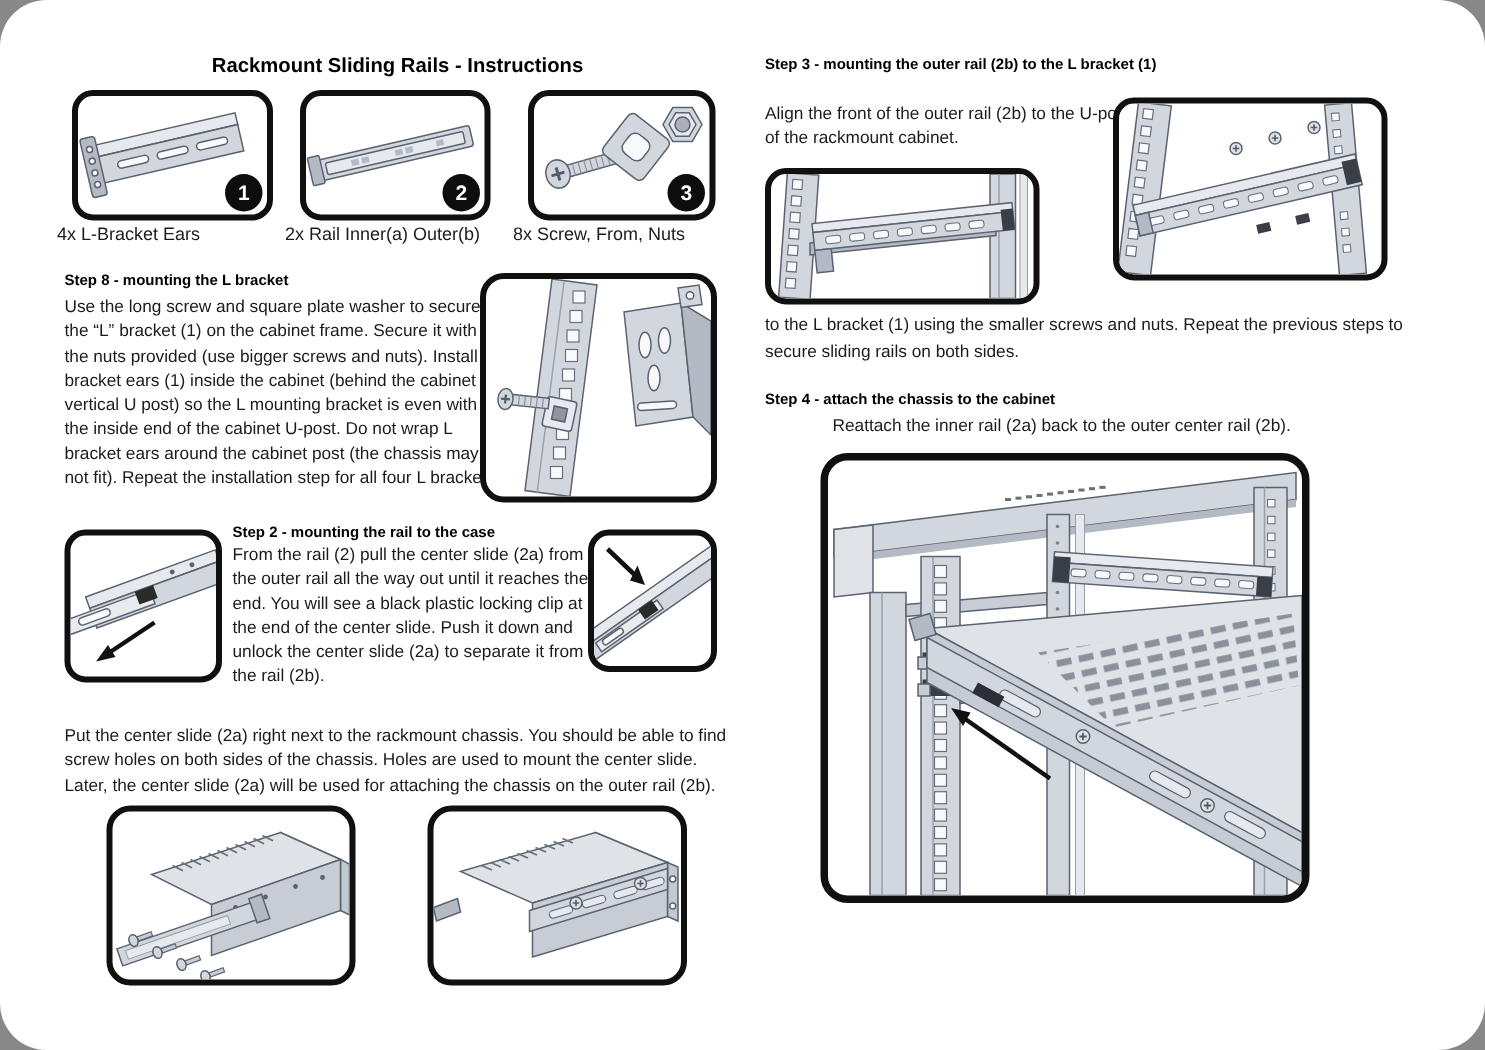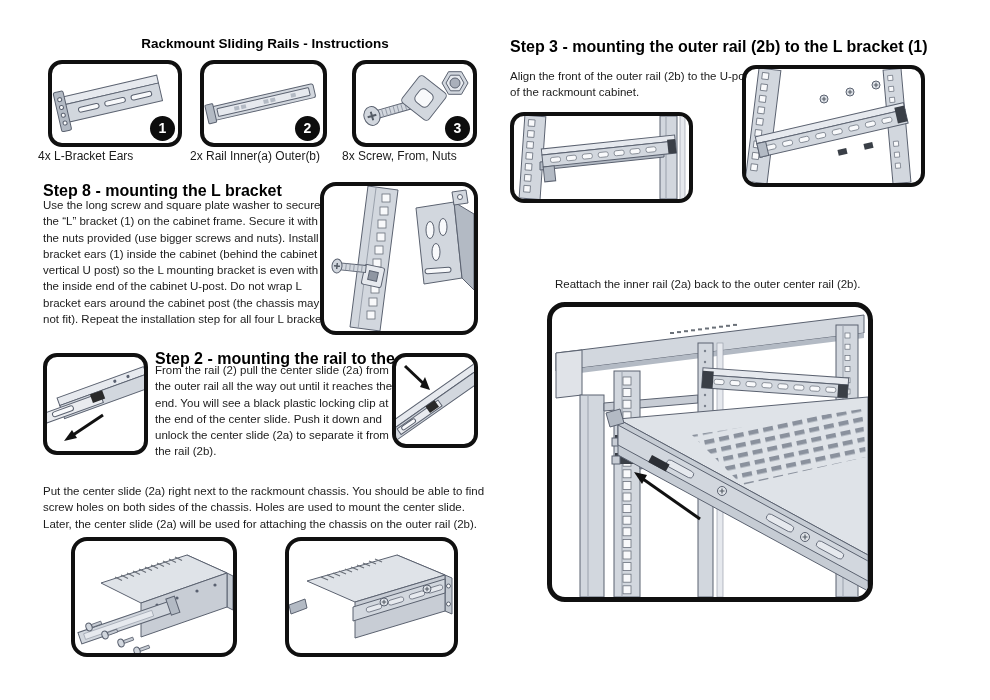--- a/index.html
+++ b/index.html
@@ -1,18 +1,18 @@
 <!DOCTYPE html>
 <html><head>
 <meta charset="utf-8">
 <style>
   html,body{margin:0;padding:0;background:#888;}
   .page{position:relative;width:990px;height:700px;background:#ffffff;margin:0 auto;
-        font-family:"Liberation Sans", sans-serif;color:#1b1b1b;overflow:hidden;}
-  .h{position:absolute;font-size:16px;font-weight:bold;color:#000;white-space:nowrap;}
+        font-family:"Liberation Sans", sans-serif;color:#1b1b1b;overflow:hidden;border-radius:31px;}
+  .h{position:absolute;font-size:10px;font-weight:bold;color:#000;white-space:nowrap;}
   .t{position:absolute;font-size:11.5px;line-height:16.3px;color:#1b1b1b;}
   .cap{position:absolute;top:149px;font-size:12px;text-align:left;white-space:nowrap;}
   .fig{position:absolute;border:4px solid #101010;border-radius:14px;background:#fff;
        box-sizing:border-box;overflow:hidden;}
   .fig svg{display:block;width:100%;height:100%;}
   #page-title{position:absolute;left:45px;top:36px;width:440px;text-align:center;
       font-size:13.5px;font-weight:bold;color:#000;}
   .badge{position:absolute;right:3px;bottom:2px;width:25px;height:25px;border-radius:50%;
       background:#0d0d0d;color:#fff;font-weight:bold;font-size:14px;line-height:25px;
       text-align:center;}
@@ -406,21 +406,23 @@
           <use href="#screwhead" x="104" y="23"></use>
           <use href="#screwhead" x="130" y="16"></use>
         <g fill="#3a3f47" stroke="none">
           <rect x="92" y="80" width="9" height="6" transform="rotate(-13 96 83)"></rect>
           <rect x="118" y="74" width="9" height="6" transform="rotate(-13 122 77)"></rect>
         </g>
       </g>
     </svg>
   </div>
 
-
+  <div class="t" id="step3-body-rest">to the L bracket (1) using the smaller screws and nuts. Repeat the previous steps to secure sliding rails on both sides.</div>
+
+  <div class="h" id="step4-heading">Step 4 - attach the chassis to the cabinet</div>
   <div class="t" id="step4-body">Reattach the inner rail (2a) back to the outer center rail (2b).</div>
 
   <div class="fig" id="step4-figure">
     <svg viewBox="0 0 316 290">
       <g stroke="#5b6270" stroke-width="1">
 
         <polygon points="4,46 312,8 312,26 4,64" fill="#d2d7de"></polygon>
         <polygon points="4,64 312,26 312,31 4,69" fill="#b3bac4" stroke="none"></polygon>
         <polygon points="4,46 30,43 30,88 4,91" fill="#e0e3e8"></polygon>
         <g fill="#6a7078" stroke="none">

